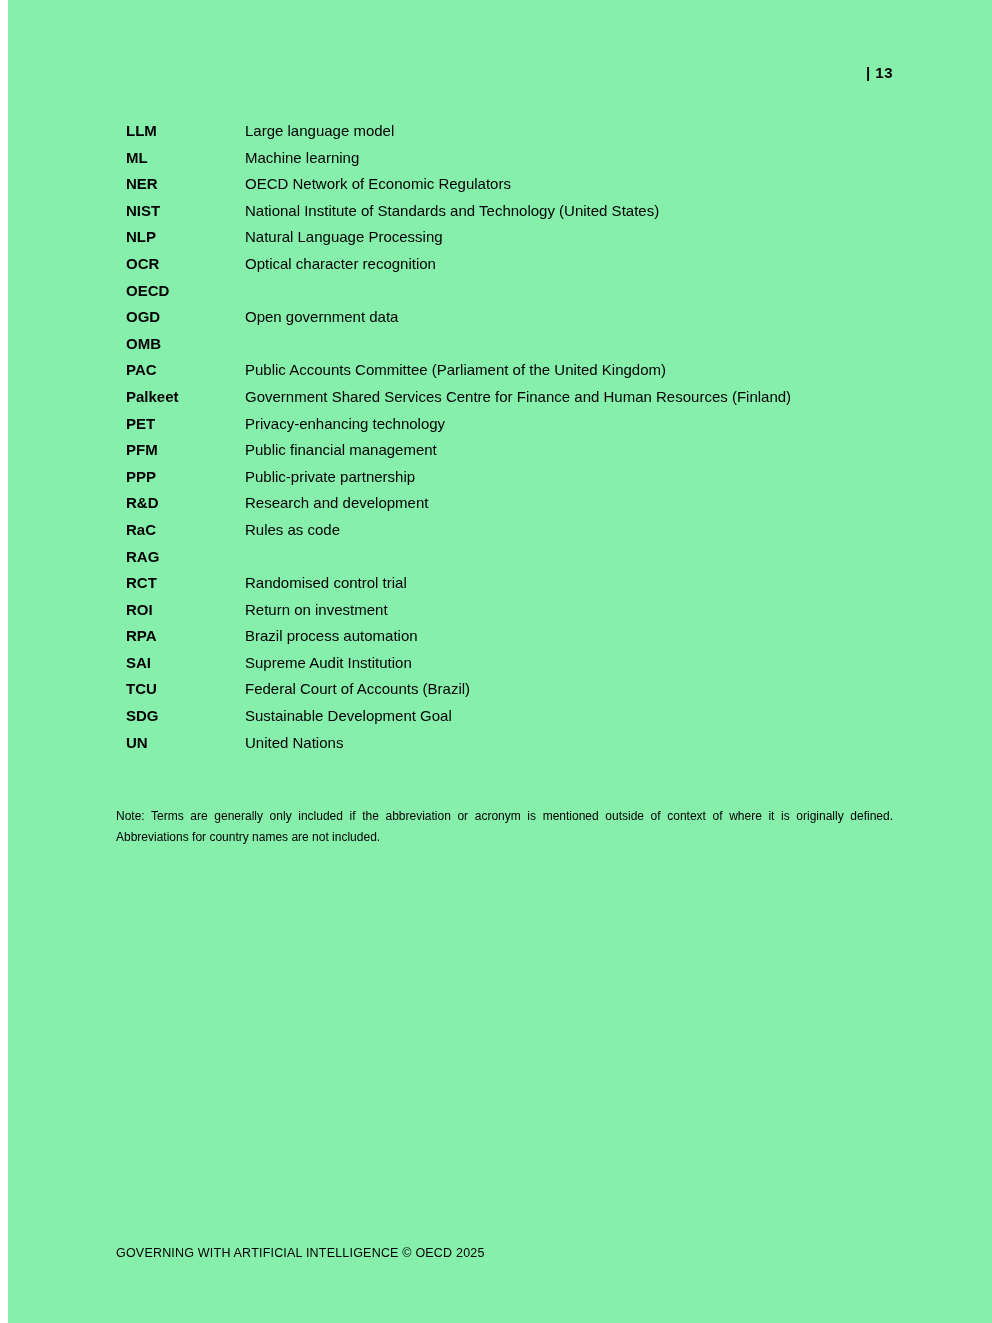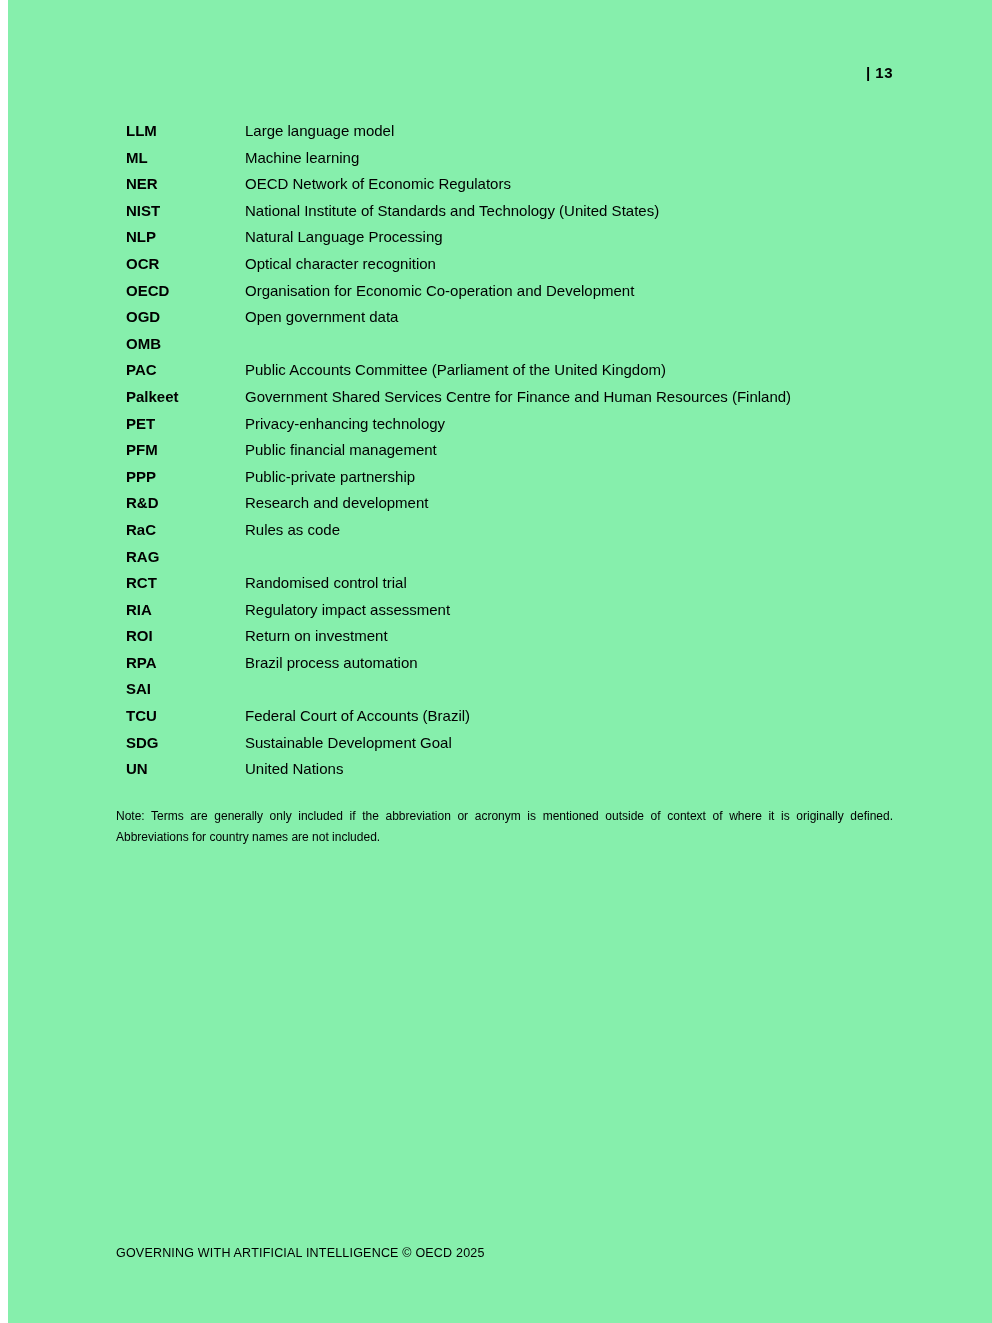--- a/index.html
+++ b/index.html
@@ -96,21 +96,20 @@
       <span class="abbrev-def">Natural Language Processing</span>
     </div>
 
     <div class="abbrev-row">
       <span class="abbrev-term">OCR</span>
       <span class="abbrev-def">Optical character recognition</span>
     </div>
 
     <div class="abbrev-row">
       <span class="abbrev-term">OECD</span>
-      <span class="abbrev-def">Organisation for Economic Co-operation and Development</span>
     </div>
 
     <div class="abbrev-row">
       <span class="abbrev-term">OGD</span>
       <span class="abbrev-def">Open government data</span>
     </div>
 
     <div class="abbrev-row">
       <span class="abbrev-term">OMB</span>
     </div>
@@ -152,37 +151,34 @@
 
     <div class="abbrev-row">
       <span class="abbrev-term">RAG</span>
     </div>
 
     <div class="abbrev-row">
       <span class="abbrev-term">RCT</span>
       <span class="abbrev-def">Randomised control trial</span>
     </div>
 
-    <div class="abbrev-row">
-      <span class="abbrev-term">RIA</span>
-      <span class="abbrev-def">Regulatory impact assessment</span>
-    </div>
 
     <div class="abbrev-row">
       <span class="abbrev-term">ROI</span>
       <span class="abbrev-def">Return on investment</span>
     </div>
 
     <div class="abbrev-row">
       <span class="abbrev-term">RPA</span>
       <span class="abbrev-def">Brazil process automation</span>
     </div>
 
     <div class="abbrev-row">
       <span class="abbrev-term">SAI</span>
+      <span class="abbrev-def">Supreme Audit Institution</span>
     </div>
 
     <div class="abbrev-row">
       <span class="abbrev-term">TCU</span>
       <span class="abbrev-def">Federal Court of Accounts (Brazil)</span>
     </div>
 
     <div class="abbrev-row">
       <span class="abbrev-term">SDG</span>
       <span class="abbrev-def">Sustainable Development Goal</span>

